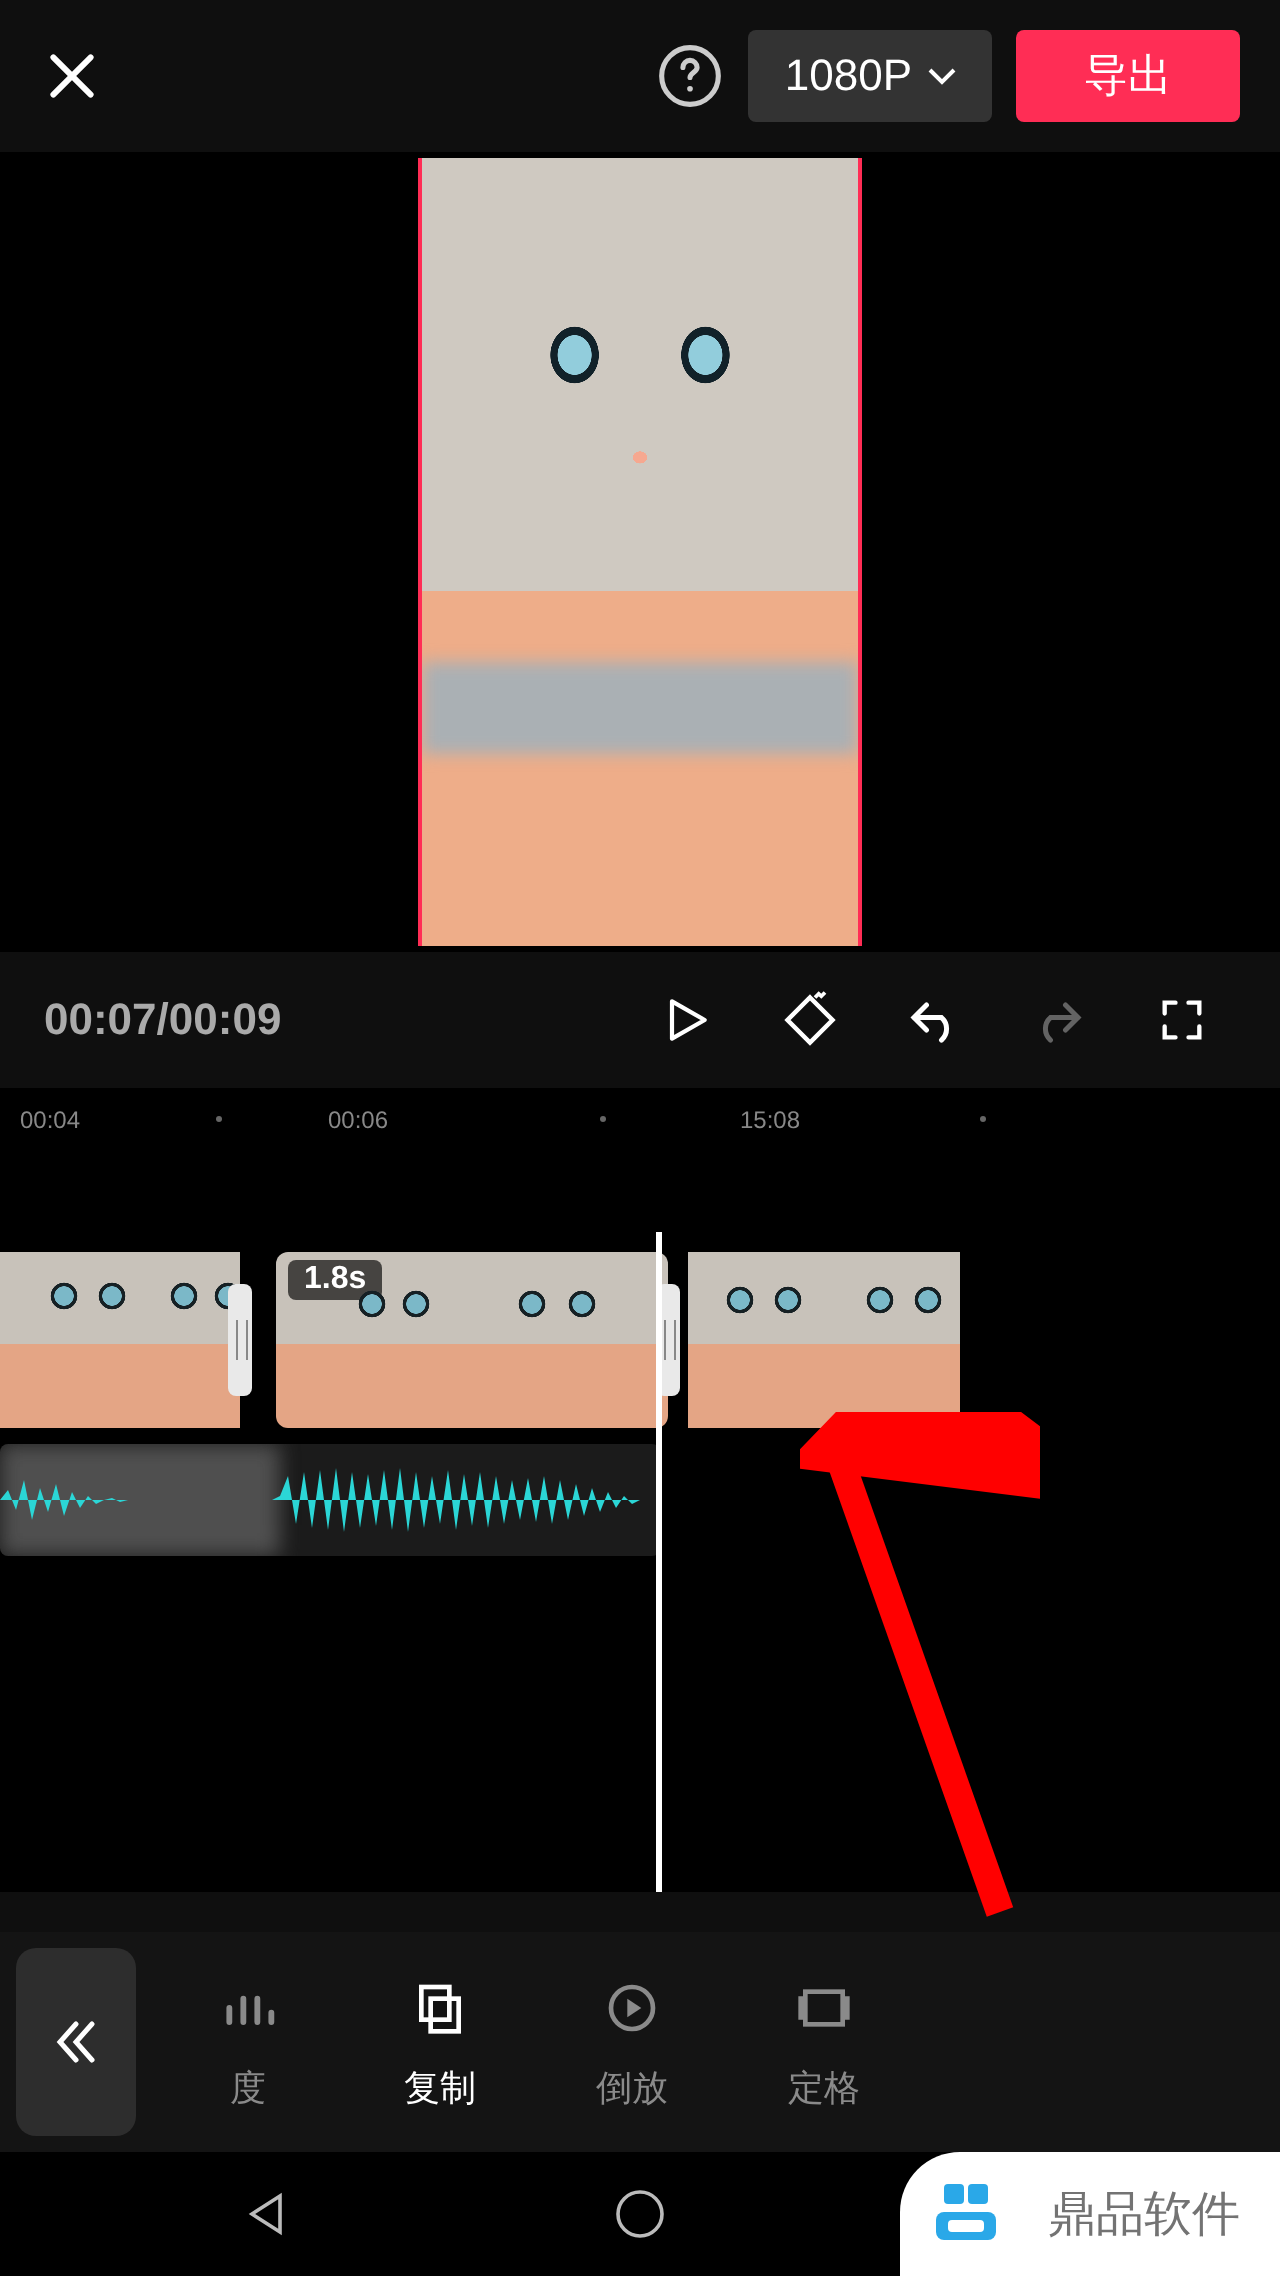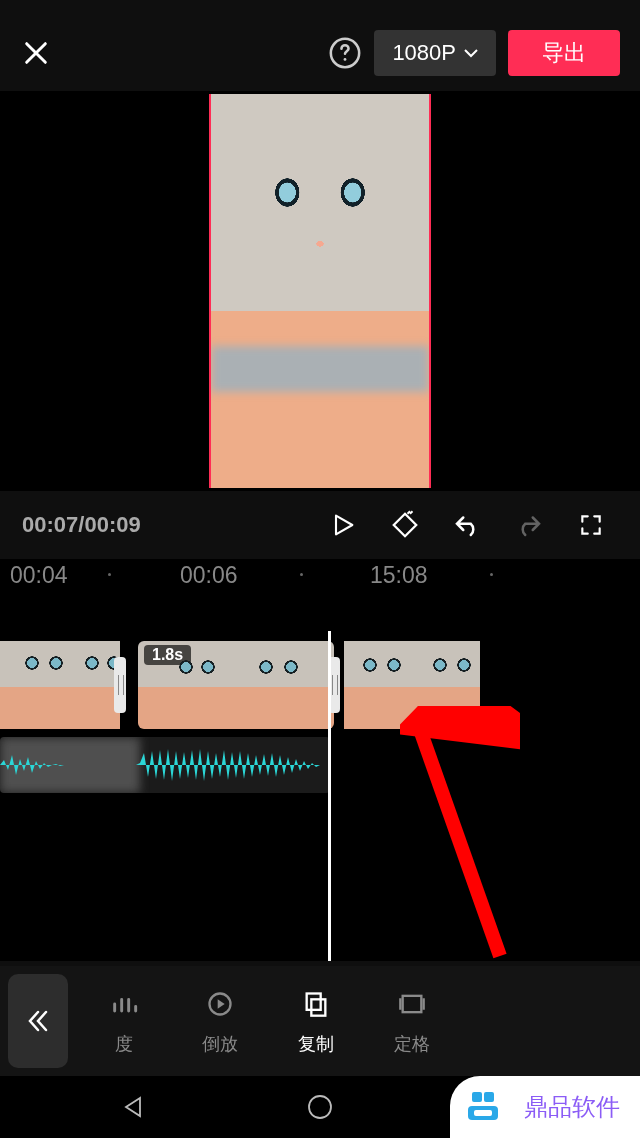--- a/index.html
+++ b/index.html
@@ -5,21 +5,21 @@
   * { margin: 0; padding: 0; box-sizing: border-box; }
   body {
     width: 640px; height: 1138px;
     background: #0f0f0f;
     font-family: -apple-system, "PingFang SC", sans-serif;
     color: #fff; overflow: hidden; position: relative;
   }
   
   .topbar {
     height: 76px; display: flex; align-items: center;
-    padding: 0 20px; justify-content: space-between; margin-top: 15px;
+    padding: 0 20px; justify-content: space-between;
   }
   .topbar-left { display: flex; align-items: center; }
   .topbar-right { display: flex; align-items: center; gap: 12px; }
   .close-x { width: 32px; height: 32px; cursor: pointer; }
   .help-icon { width: 34px; height: 34px; }
   .resolution-btn {
     background: #333; color: #fff; border: none;
     height: 46px; padding: 0 18px; border-radius: 4px;
     font-size: 22px; display: flex; align-items: center; gap: 8px;
     cursor: pointer;
@@ -57,21 +57,21 @@
   .controls {
     height: 68px; display: flex; align-items: center;
     padding: 0 22px; gap: 8px; background: #0f0f0f;
   }
   .time-display { font-size: 22px; color: #aaa; flex: 0 0 auto; margin-right: auto; font-weight: bold; }
   .ctl-btn { width: 54px; height: 54px; display: flex; align-items: center; justify-content: center; cursor: pointer; }
   .ctl-btn.disabled { opacity: .35; }
   
   .ruler {
     height: 32px; background: #000; display: flex; align-items: center;
-    font-size: 23px; color: #888; padding: 0 10px; position: relative;
+    font-size: 12px; color: #888; padding: 0 10px; position: relative;
   }
   .ruler-tick { position: absolute; }
   .ruler-dot { position: absolute; width: 3px; height: 3px; background: #666; border-radius: 50%; top: 14px; }
   
   .timeline {
     background: #000; position: relative; height: 370px;
     padding-top: 50px;
   }
   .clip-track {
     height: 88px; display: flex; align-items: center; position: relative;
@@ -149,21 +149,21 @@
   .tool-icon { width: 36px; height: 36px; display:flex; align-items:center; justify-content:center; }
   .tool-label { font-size: 18px; }
   
   .sysnav {
     position: absolute; bottom: 0; left: 0; right: 0; height: 62px;
     background: #000; display: flex; align-items: center; justify-content: space-around;
     padding: 0 40px;
   }
   .watermark {
     position: absolute; right: 0; bottom: 0; height: 62px;
-    background: #fff; color: #8b5cf6; display: flex; align-items: center;
+    background: #fff; color: #737373; display: flex; align-items: center;
     padding: 0 20px 0 16px; border-top-left-radius: 30px;
     font-size: 24px; font-weight: 500; gap: 24px;
   }
   .wm-logo { width: 34px; height: 34px; }
 </style>
 </head>
 <body>
 
 <div class="topbar">
   <div class="topbar-left">
@@ -222,21 +222,21 @@
   <div class="ctl-btn">
     <svg width="26" height="26" viewBox="0 0 24 24">
         <path d="M4 9V4h5M20 9V4h-5M4 15v5h5M20 15v5h-5" stroke="#fff" stroke-width="2" fill="none" stroke-linecap="round"></path>
       </svg>
   </div>
 </div>
 
 <div class="ruler">
   <span class="ruler-tick" style="left:10px">00:04</span>
   <span class="ruler-dot" style="left:108px"></span>
-  <span class="ruler-tick" style="left:180px">00:06</span>
+  <span class="ruler-tick" style="left:164px">00:06</span>
   <span class="ruler-dot" style="left:300px"></span>
   <span class="ruler-tick" style="left:370px">15:08</span>
   <span class="ruler-dot" style="left:490px"></span>
 </div>
 
 <div class="timeline">
   <div class="playhead"></div>
   <div class="clip-track">
     <div class="clip c1">
       <div class="thumb-eye" style="top:14px;left:24px"></div>
@@ -285,42 +285,42 @@
   </div>
   <div class="tool-scroll" id="tool-scroll">
       <div class="tool-item">
         <div class="tool-icon">
           <svg width="28" height="28" viewBox="0 0 24 24">
             <path d="M4 18v-6M10 18V8M16 18v-10M22 18v-4" stroke="currentColor" stroke-width="2.5" stroke-linecap="round"></path>
           </svg>
         </div>
         <div class="tool-label">度</div>
       </div>
-      <div class="tool-item">
-        <div class="tool-icon">
-          <svg width="28" height="28" viewBox="0 0 24 24">
-            <circle cx="12" cy="12" r="9" stroke="currentColor" stroke-width="2" fill="none"></circle>
-            <path d="M10 8l6 4-6 4z" fill="currentColor"></path>
-          </svg>
-        </div>
-        <div class="tool-label">倒放</div>
-      </div>
       <div class="tool-item active">
         <div class="tool-icon">
           <svg width="28" height="28" viewBox="0 0 24 24">
             <rect x="8" y="8" width="12" height="14" stroke="currentColor" stroke-width="2" fill="none"></rect>
             <path d="M8 8V4h12v14" stroke="currentColor" stroke-width="2" fill="none" opacity=".0"></path>
             <rect x="4" y="3" width="12" height="14" stroke="currentColor" stroke-width="2" fill="none"></rect>
           </svg>
         </div>
         <div class="tool-label">复制</div>
       </div>
       <div class="tool-item">
         <div class="tool-icon">
           <svg width="28" height="28" viewBox="0 0 24 24">
+            <circle cx="12" cy="12" r="9" stroke="currentColor" stroke-width="2" fill="none"></circle>
+            <path d="M10 8l6 4-6 4z" fill="currentColor"></path>
+          </svg>
+        </div>
+        <div class="tool-label">倒放</div>
+      </div>
+      <div class="tool-item">
+        <div class="tool-icon">
+          <svg width="28" height="28" viewBox="0 0 24 24">
             <rect x="4" y="5" width="16" height="14" stroke="currentColor" stroke-width="2" fill="none"></rect>
             <path d="M2 7v10M22 7v10" stroke="currentColor" stroke-width="2"></path>
           </svg>
         </div>
         <div class="tool-label">定格</div>
       </div>
     </div>
 </div>
 
 <div class="sysnav">

